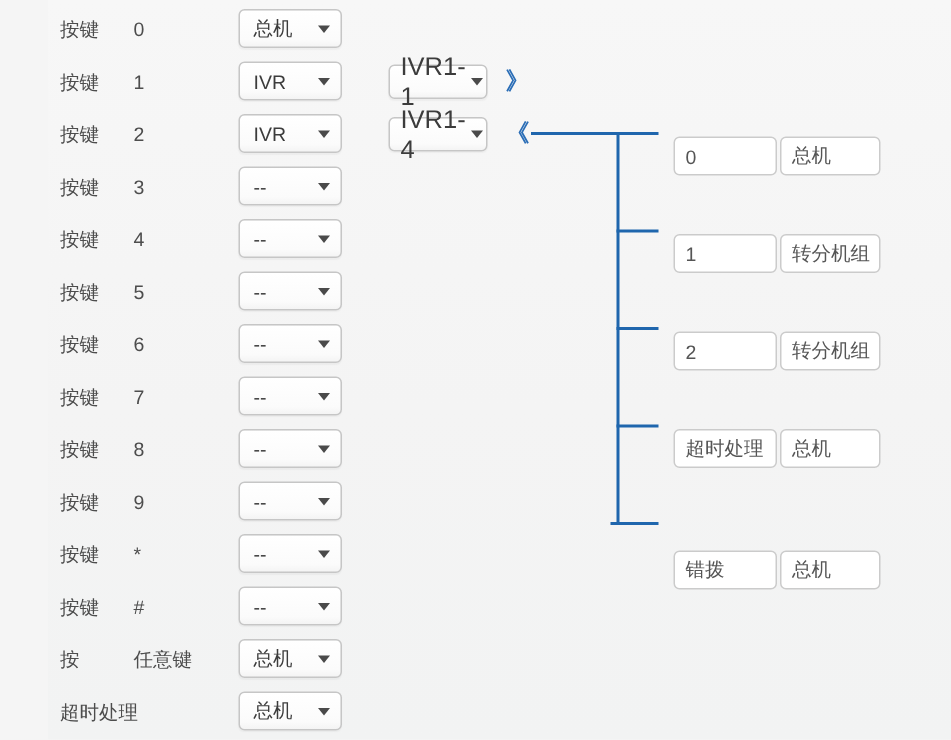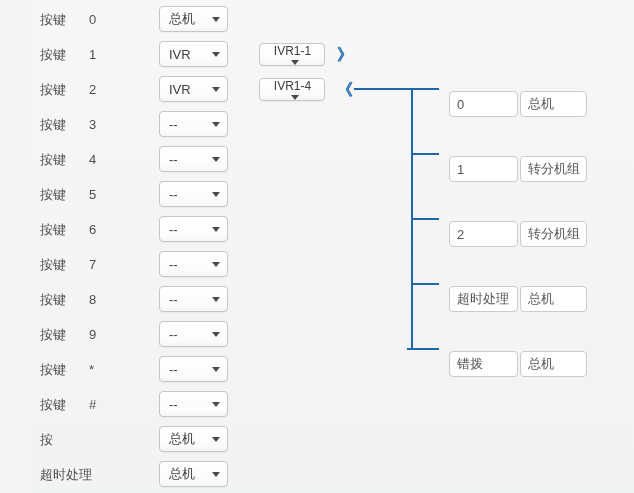--- a/index.html
+++ b/index.html
@@ -22,21 +22,21 @@
   .sel{
     position:absolute;left:127px;top:4px;width:69px;height:26px;
     background:linear-gradient(180deg,#ffffff 0%,#fbfbfb 80%,#f4f4f4 100%);
     border:1px solid #c6c6c6;border-radius:4px;
     box-shadow:0 1px 1px rgba(0,0,0,0.04);
     box-sizing:border-box;
     display:flex;align-items:center;justify-content:space-between;
     padding:0 7px 0 9px;
     font-size:13px;color:#3c3c3c;cursor:pointer;
   }
-  .sel2{left:227px;top:6px;width:66px;height:23px;font-size:12px;padding:0 6px 0 7px;flex-direction:column;}
+  .sel2{left:227px;top:6px;width:66px;height:23px;font-size:17px;padding:0 6px 0 7px;}
   .caret{
     width:0;height:0;flex:0 0 auto;
     border-left:4px solid transparent;border-right:4px solid transparent;
     border-top:5px solid #4a4a4a;
     margin-left:4px;
   }
   .toggle{
     position:absolute;left:305px;top:0;line-height:35px;
     font-size:16px;color:#2a6db6;cursor:pointer;font-weight:bold;
   }
@@ -169,20 +169,21 @@
     <span class="lbl">按键</span>
     <span class="keyv">#</span>
     <div class="sel">
       <span>--</span>
       <span class="caret"></span>
     </div>
   </div>
 
   <div class="krow" style="top:422px">
     <span class="lbl">按</span>
+    <span class="keyv">任意键</span>
     <div class="sel">
       <span>总机</span>
       <span class="caret"></span>
     </div>
   </div>
 
   <div class="krow" style="top:457px">
     <span class="lbl">超时处理</span>
     <span class="keyv"></span>
     <div class="sel">
@@ -227,21 +228,21 @@
 
   <div class="drow" style="top:286px">
     <div class="dbox w1">
       <span>超时处理</span>
     </div>
     <div class="dbox w2">
       <span>总机</span>
     </div>
   </div>
 
-  <div class="drow" style="top:351px">
+  <div class="drow" style="top:367px">
     <div class="dbox w1">
       <span>错拨</span>
     </div>
     <div class="dbox w2">
       <span>总机</span>
     </div>
   </div>
 
 </div>
 

